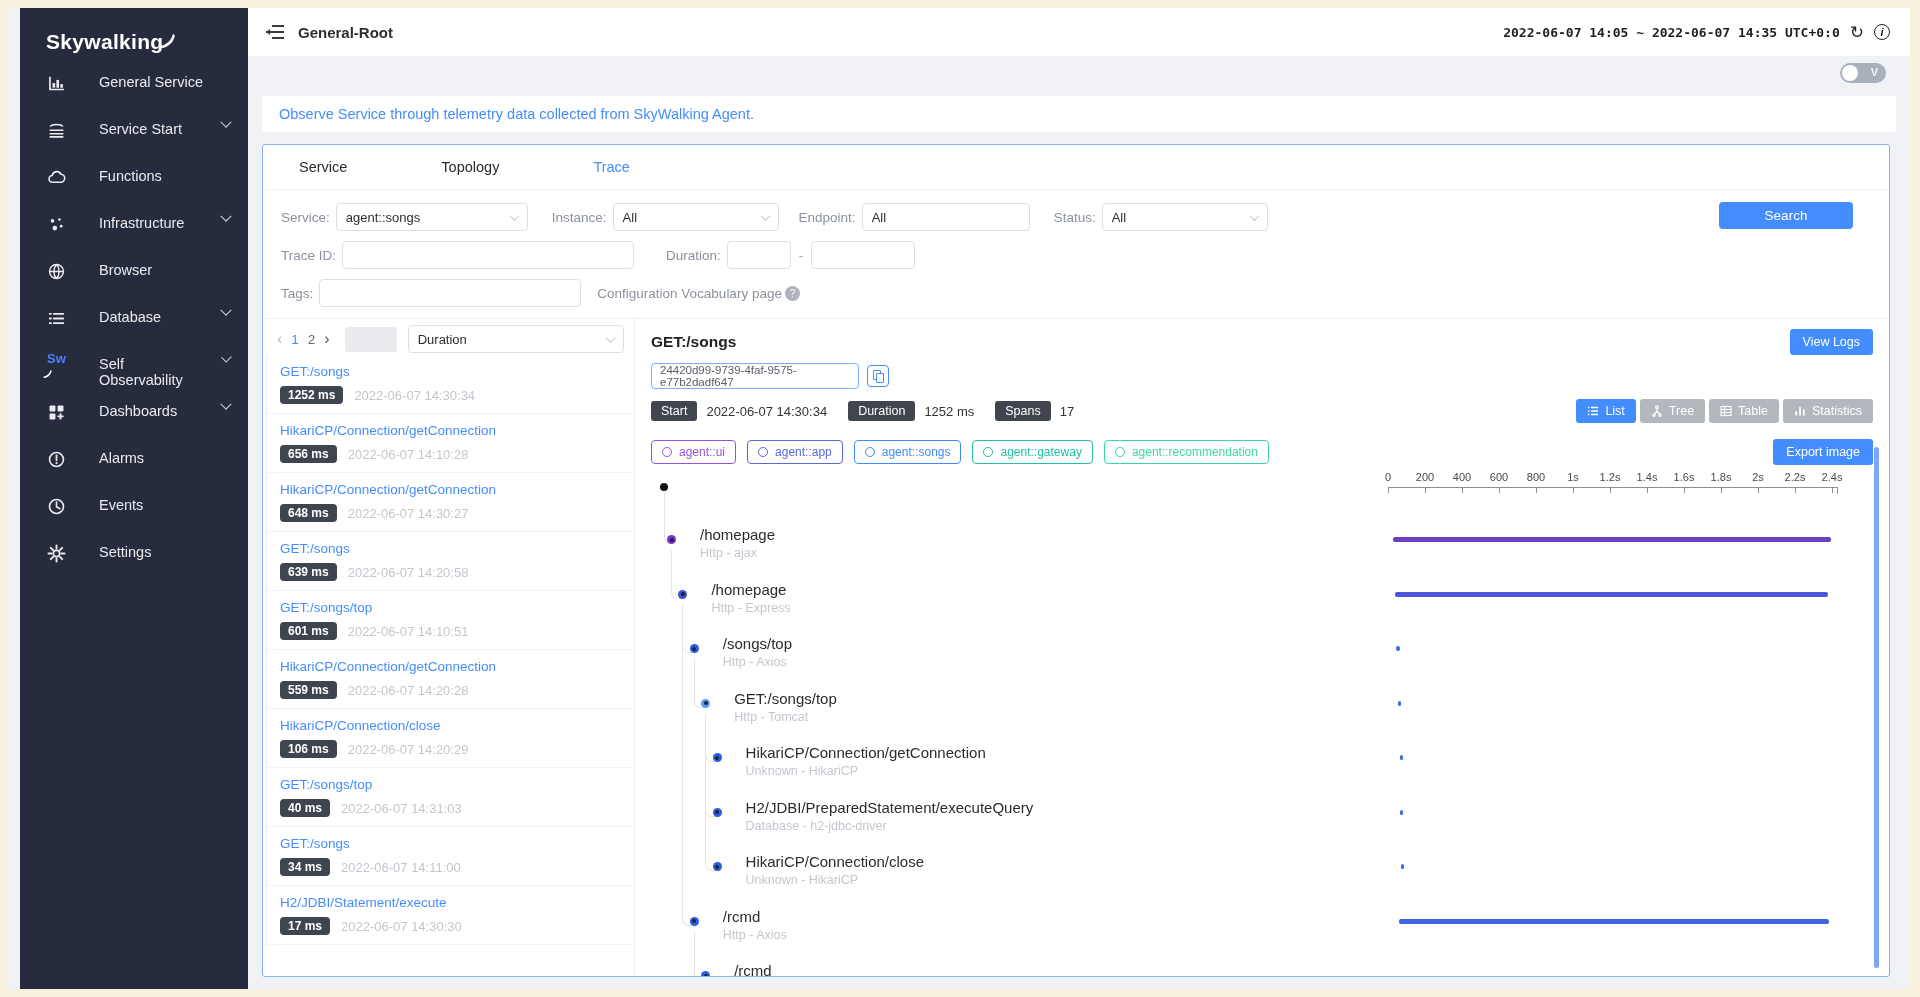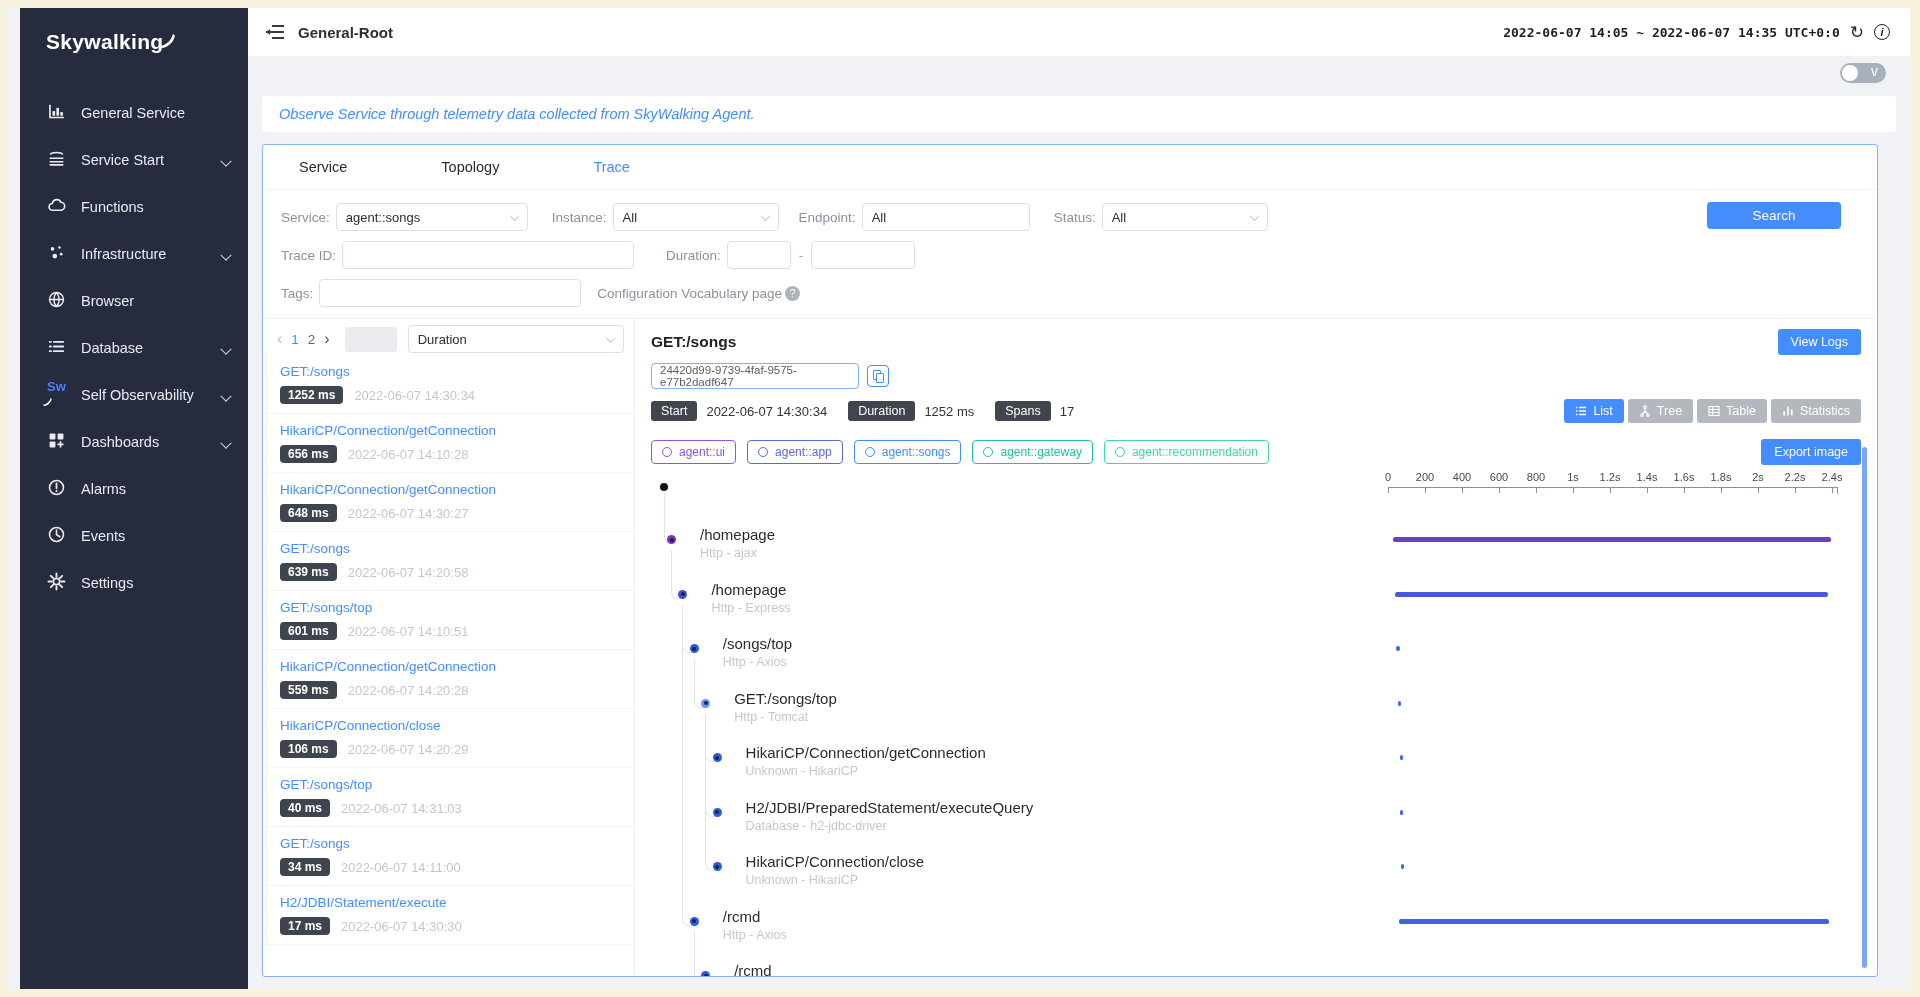--- a/index.html
+++ b/index.html
@@ -4,21 +4,21 @@
 <style>
   * { margin:0; padding:0; box-sizing:border-box; }
   html,body { width:1920px; height:997px; overflow:hidden; background:#f7f1de; font-family:"Liberation Sans", sans-serif; }
   .app { position:absolute; left:8px; top:8px; width:1902px; height:981px; display:flex; background:#f0f2f5; }
 
   
   .sidebar { width:228px; background:#262c3d; color:#e9ebf0; flex:none; display:flex; flex-direction:column;margin-left:12px; }
   .logo { padding:22px 0 4px 26px; font-size:21px; font-weight:bold; color:#fff; letter-spacing:.3px; display:flex; align-items:flex-start; }
   .logo .swoosh { display:inline-block; transform:rotate(48deg) translate(2px,-2px); font-weight:bold; font-size:20px; }
   .nav { margin-top:16px; }
-  .nav-item { height:47px; display:flex; align-items:flex-end; gap:15px; padding:0 18px 0 27px; font-size:14.5px; cursor:pointer; }
+  .nav-item { height:47px; display:flex; align-items:flex-start; gap:33px; padding:0 18px 0 27px; font-size:14.5px; cursor:pointer; }
   .nav-item .icn { width:19px; height:19px; flex:none; display:flex; align-items:center; justify-content:center; }
   .nav-item svg { width:19px; height:19px; }
   .chev { margin-left:auto; width:8px; height:8px; border-right:1.6px solid #cfd3db; border-bottom:1.6px solid #cfd3db; transform:rotate(45deg) translate(-2px,-2px); }
   .swmark { color:#4d7eff; font-weight:bold; font-size:13px; }
   .swmark .swq { color:#fff; display:inline-block; transform:rotate(48deg); font-size:11px; }
 
   
   .main { flex:1; display:flex; flex-direction:column; min-width:0; }
   .topbar { height:48px; background:#fff; display:flex; align-items:center; padding:0 20px 0 18px; flex:none; }
   .fold-icon { width:18px; height:14px; position:relative; margin-right:14px; cursor:pointer; }
@@ -28,23 +28,23 @@
   .page-title { font-size:15px; font-weight:bold; color:#2e2e2e; }
   .topbar-right { margin-left:auto; display:flex; align-items:center; gap:10px; }
   .time-text { font-family:"DejaVu Sans Mono", monospace; font-size:13px; font-weight:bold; color:#1f1f1f; cursor:pointer; }
   .refresh-glyph { font-size:17px; color:#1f1f1f; cursor:pointer; line-height:1; }
   .info-circle { width:16px; height:16px; border:1.5px solid #1f1f1f; border-radius:50%; color:#1f1f1f; font-size:11px; font-weight:bold; display:flex; align-items:center; justify-content:center; cursor:pointer; font-style:italic; }
   .substrip { height:34px; display:flex; justify-content:flex-end; align-items:center; padding-right:24px; flex:none; }
   .vswitch { width:46px; height:20px; border-radius:10px; background:#a9b0bd; position:relative; cursor:pointer; }
   .vswitch .knob { position:absolute; left:2px; top:2px; width:16px; height:16px; border-radius:50%; background:#fff; }
   .vswitch .vlabel { position:absolute; right:8px; top:3px; font-size:11px; color:#f2f3f5; font-weight:bold; }
 
-  .banner { margin:6px 14px 12px 14px; background:#fff; border-radius:3px; padding:10px 17px; color:#448dfe; font-size:14.5px; flex:none;font-style:italic; }
-
-  .panel { margin:0 32px 12px 14px; flex:1; background:#fff; border:1px solid #86b2fb; border-radius:3px; display:flex; flex-direction:column; min-height:0; overflow:hidden; }
+  .banner { margin:6px 14px 12px 14px; background:#fff; border-radius:3px; padding:10px 17px; color:#448dfe; font-size:14.5px; flex:none; }
+
+  .panel { margin:0 20px 12px 14px; flex:1; background:#fff; border:1px solid #86b2fb; border-radius:3px; display:flex; flex-direction:column; min-height:0; overflow:hidden; }
   .tabs { height:45px; flex:none; display:flex; align-items:center; padding-left:36px; gap:94px; font-size:14.5px; color:#2b2b2b; border-bottom:1px solid #f2f3f5; }
   .tab { cursor:pointer; }
   .tab.active { color:#448dfe; }
 
   
   .filters { padding:12px 18px 8px 18px; flex:none; font-size:13.5px; color:#8b919e; }
   .frow { display:flex; align-items:center; height:30px; margin-bottom:8px; position:relative; }
   .flabel { margin-right:6px; white-space:nowrap; }
   .ctl { height:28px; border:1px solid #dcdfe6; border-radius:4px; background:#fff; display:flex; align-items:center; padding:0 9px; font-size:13px; color:#2e2e2e; }
   .ctl .sel-chev { margin-left:auto; width:7px; height:7px; border-right:1.4px solid #c0c4cc; border-bottom:1.4px solid #c0c4cc; transform:rotate(45deg) translate(-1px,-1px); }

